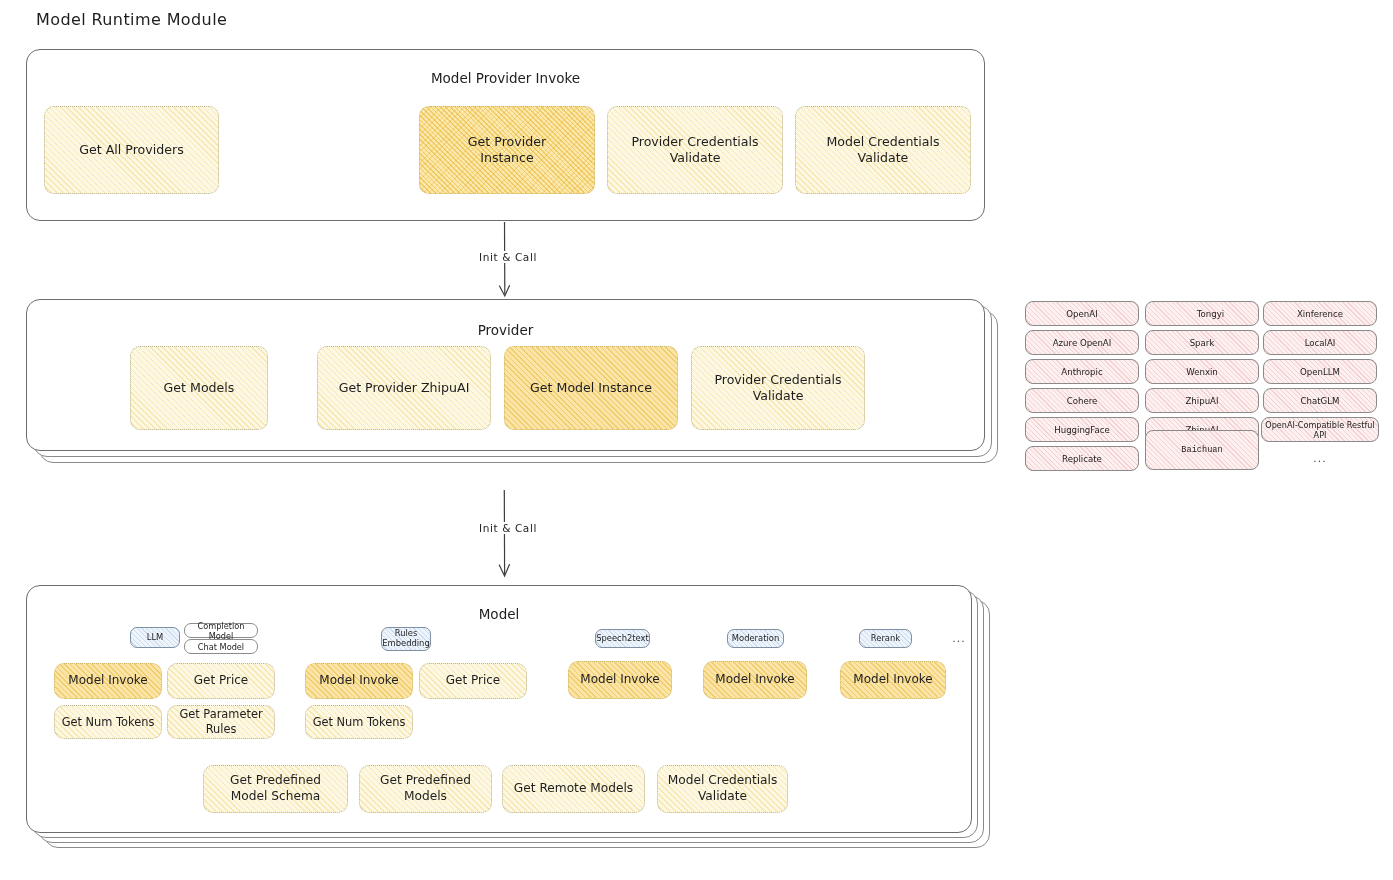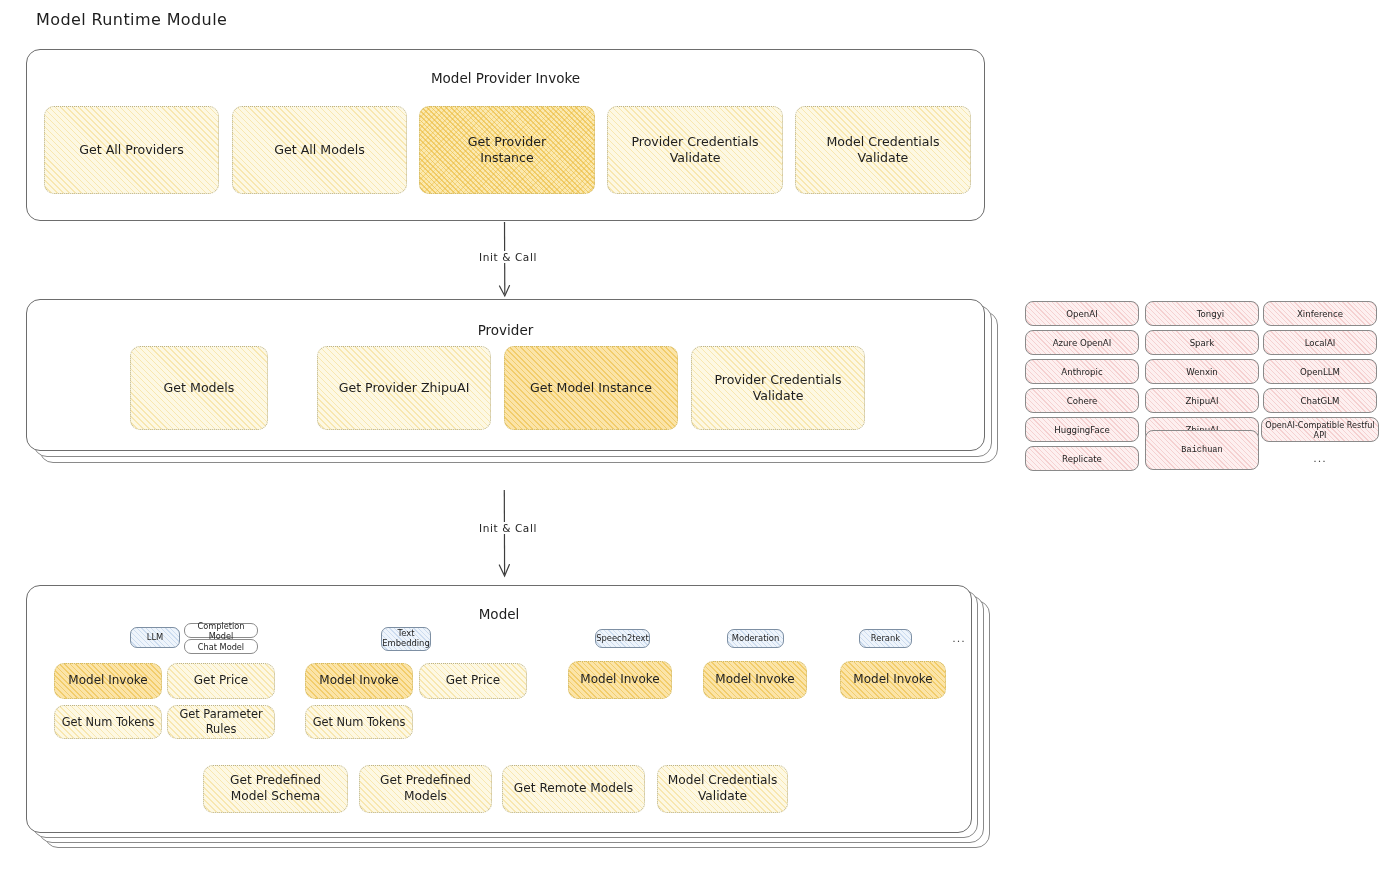--- a/index.html
+++ b/index.html
@@ -120,23 +120,20 @@
 
   <div id="page-title">Model Runtime Module</div>
 
   <div class="panel" style="left:26px;top:49px;width:959px;height:172px;">
     <div class="panel-title" style="top:20px;">Model Provider Invoke</div>
   </div>
 
   <div class="hbox" style="left:44px;top:106px;width:175px;height:88px;">
     <span>Get All Providers</span>
   </div>
-  <div class="hbox" style="left:232px;top:106px;width:175px;height:88px;">
-    <span>Get All Models</span>
-  </div>
   <div class="hbox strong" style="left:419px;top:106px;width:176px;height:88px;">
     <span style="white-space: pre-line;">Get Provider
 Instance</span>
   </div>
   <div class="hbox" style="left:607px;top:106px;width:176px;height:88px;">
     <span style="white-space: pre-line;">Provider Credentials
 Validate</span>
   </div>
   <div class="hbox" style="left:795px;top:106px;width:176px;height:88px;">
     <span style="white-space: pre-line;">Model Credentials
@@ -253,21 +250,21 @@
     <span>Get Price</span>
   </div>
   <div class="hbox" style="left:54px;top:705px;width:108px;height:34px;font-size:11.4px;">
     <span>Get Num Tokens</span>
   </div>
   <div class="hbox" style="left:167px;top:705px;width:108px;height:34px;font-size:11.4px;">
     <span>Get Parameter Rules</span>
   </div>
 
   <div class="tbadge" style="left:381px;top:627px;width:50px;height:24px;white-space:pre-line;">
-    <span style="white-space: pre-line;">Text
+    <span style="white-space: pre-line;">Rules
 Embedding</span>
   </div>
   <div class="hbox mid" style="left:305px;top:663px;width:108px;height:36px;font-size:12px;">
     <span>Model Invoke</span>
   </div>
   <div class="hbox" style="left:419px;top:663px;width:108px;height:36px;font-size:12px;">
     <span>Get Price</span>
   </div>
   <div class="hbox" style="left:305px;top:705px;width:108px;height:34px;font-size:11.4px;">
     <span>Get Num Tokens</span>

